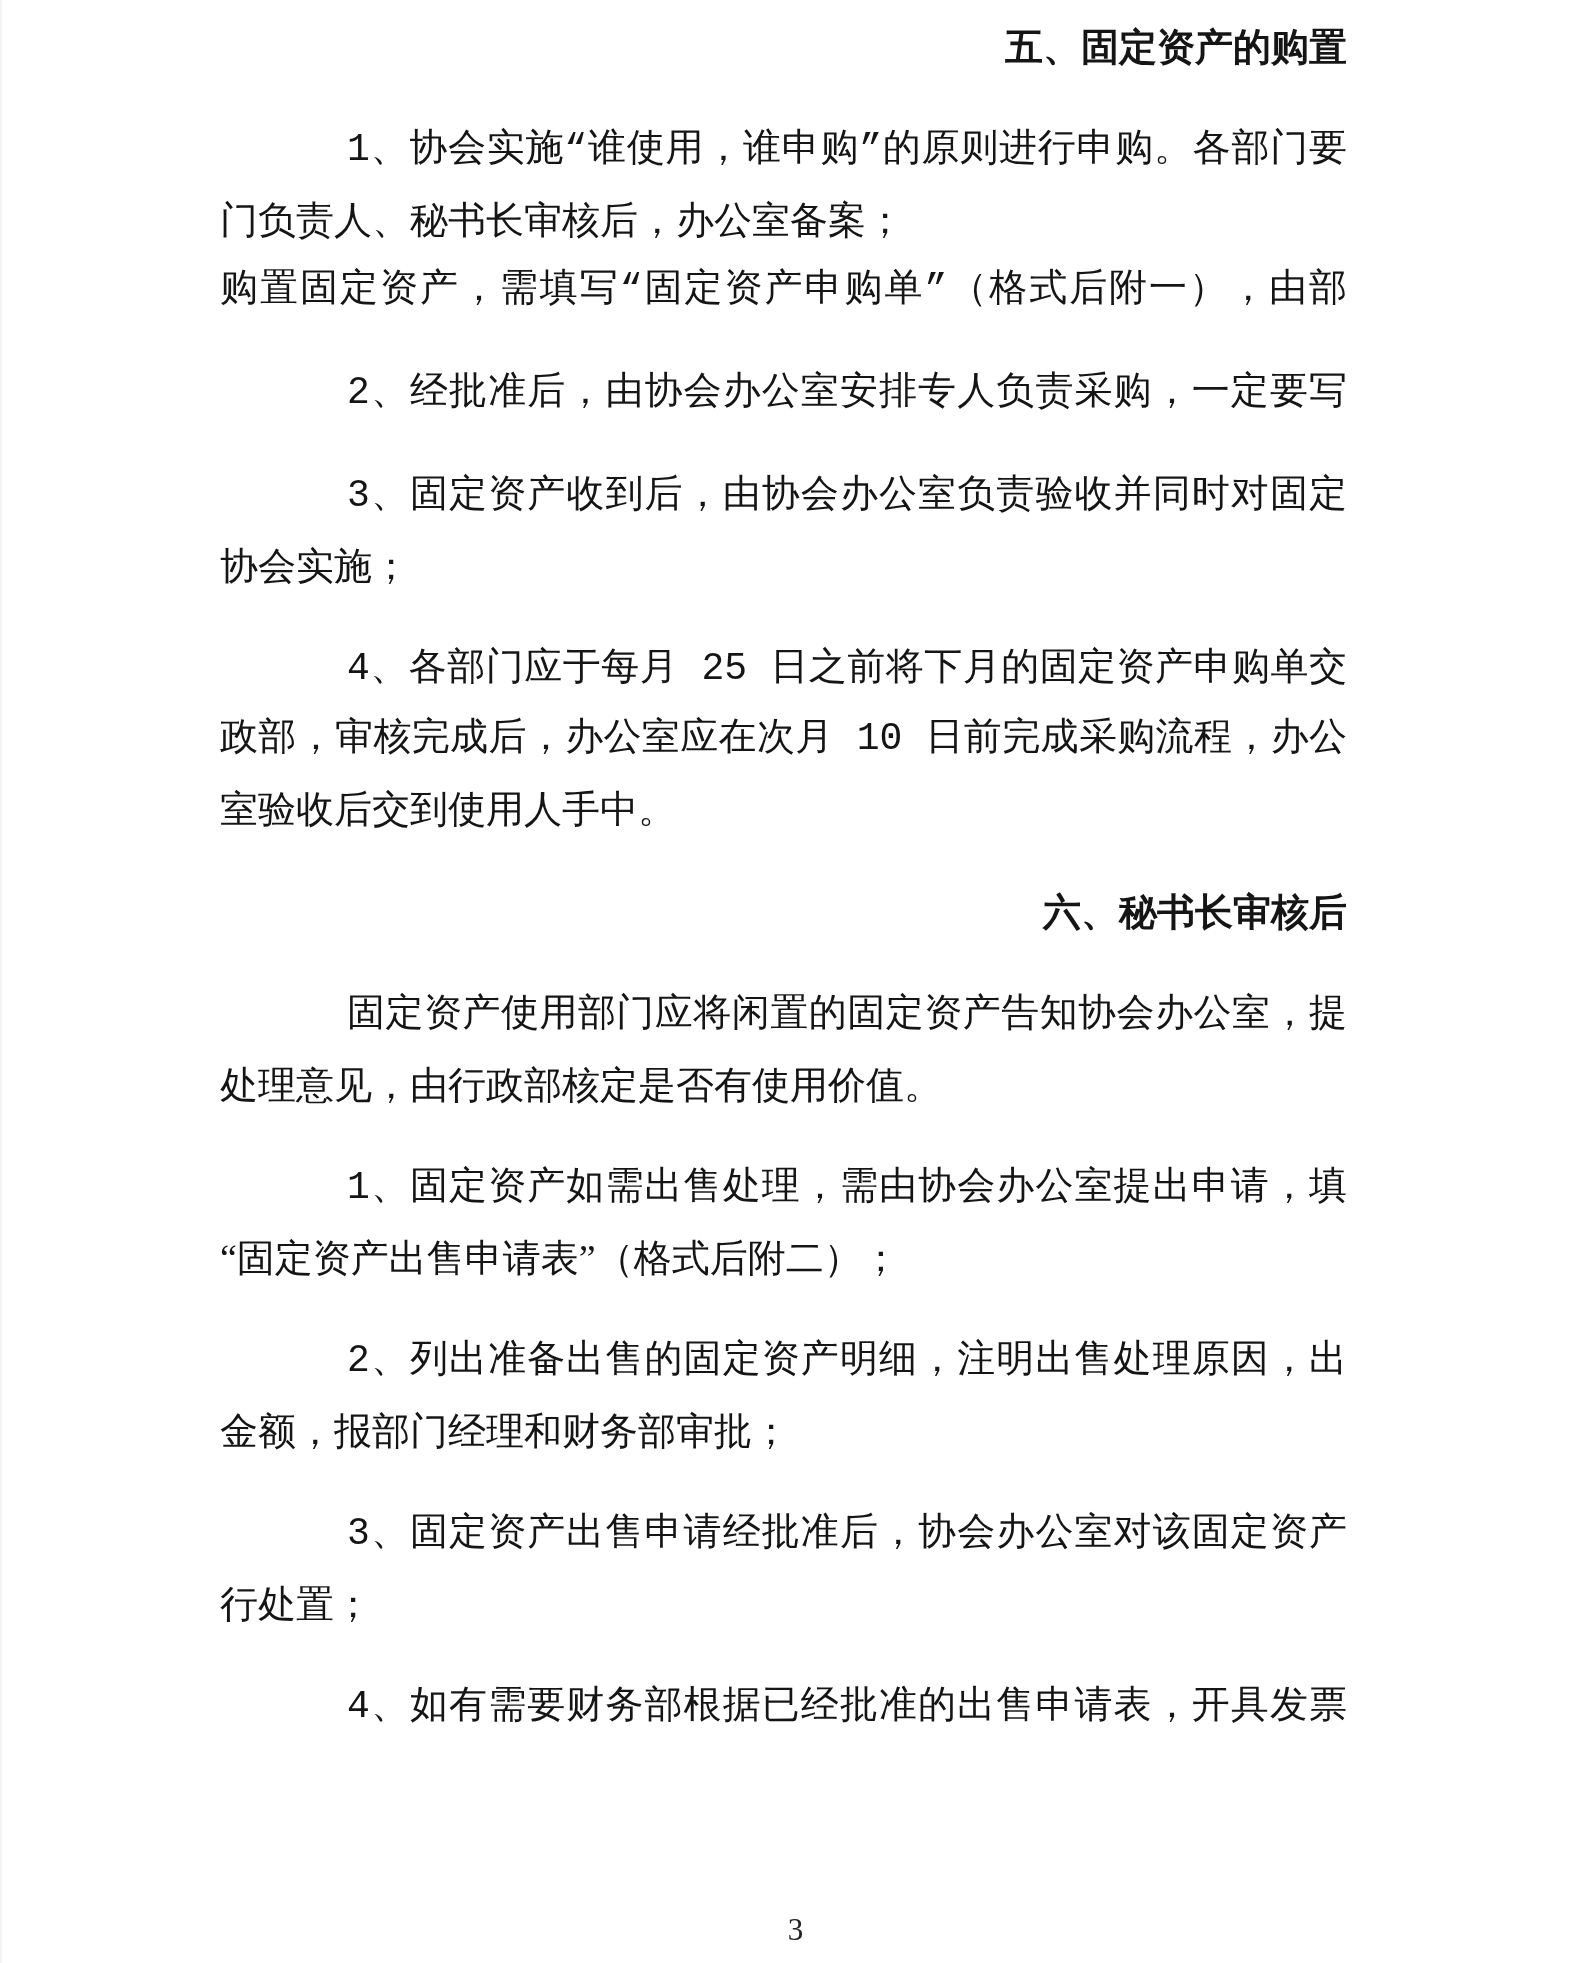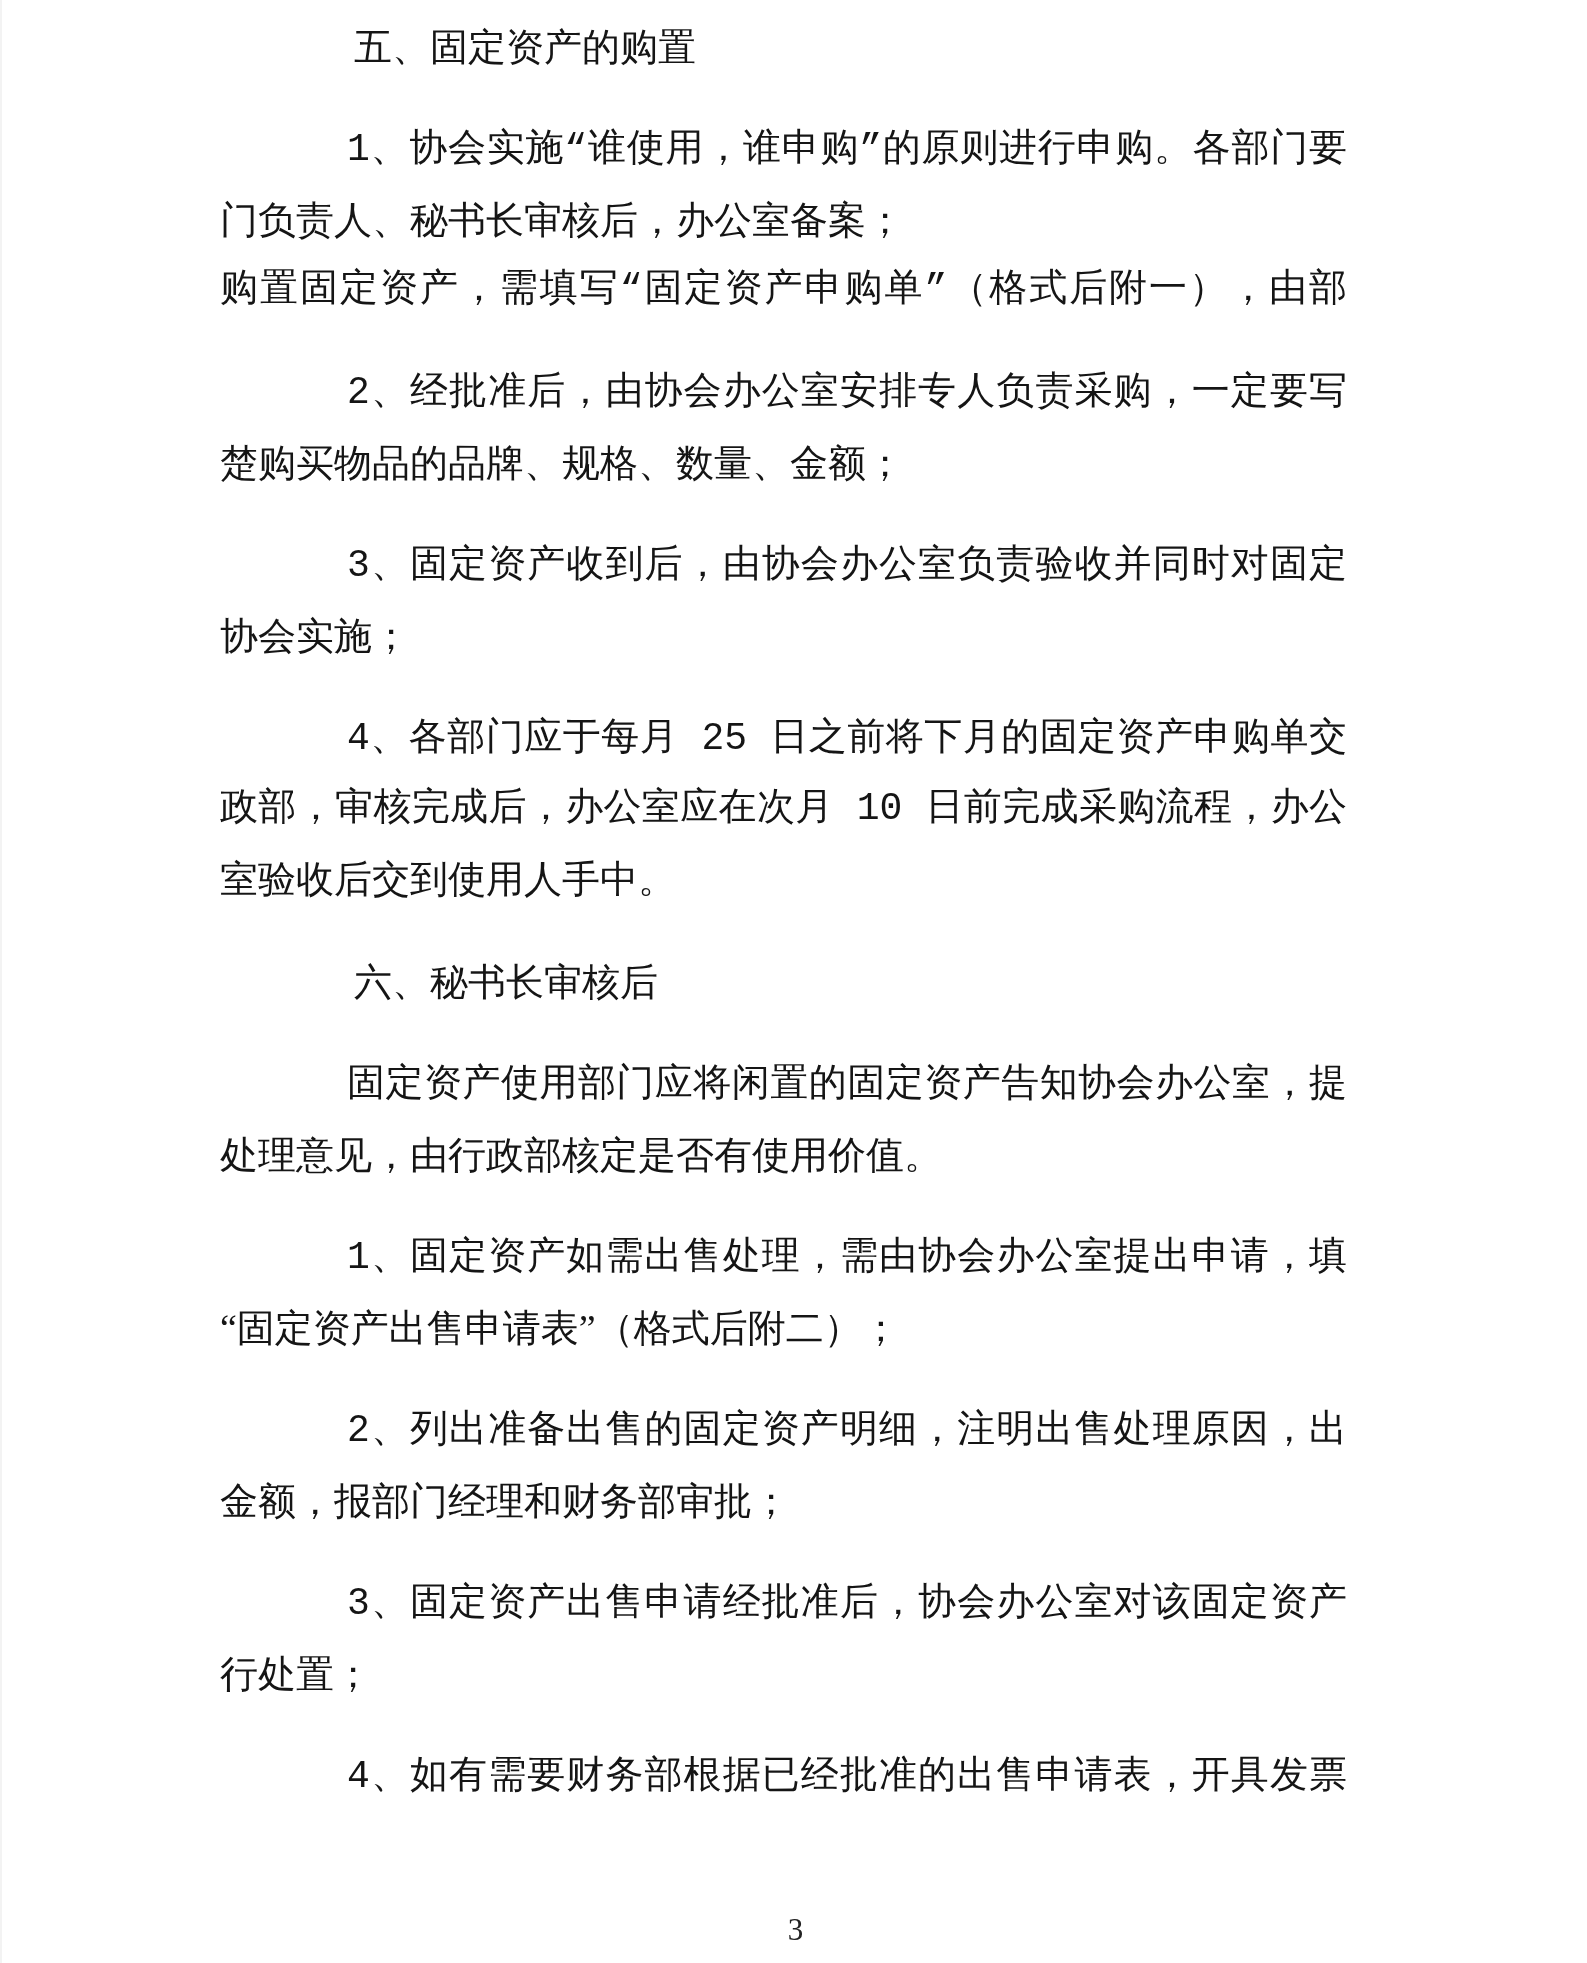--- a/index.html
+++ b/index.html
@@ -42,22 +42,23 @@
     padding-left: 127px;
   }
   .line.fill {
     white-space: normal;
     text-align: justify;
     text-align-last: justify;
     overflow: hidden;
     font-family: Liberation Mono, monospace;
   }
   .heading .line {
-    font-weight: 400;
+    font-weight: 700;
     padding-left: 134px;
+    text-align: right;
   }
   .footer {
     position: absolute;
     top: 1913px;
     left: 0;
     width: 1587px;
     text-align: center;
     font-size: 31px;
     line-height: 34px;
     color: #222222;
@@ -71,21 +72,20 @@
       <div class="block heading">
         <div class="line">五、固定资产的购置</div>
       </div>
       <div class="block para">
         <div class="line first fill">1、协会实施“谁使用，谁申购”的原则进行申购。各部门要</div>
         <div class="line">门负责人、秘书长审核后，办公室备案；</div>
         <div class="line fill">购置固定资产，需填写“固定资产申购单”（格式后附一），由部</div>
       </div>
       <div class="block para">
         <div class="line first fill">2、经批准后，由协会办公室安排专人负责采购，一定要写清</div>
-        <div class="line">楚购买物品的品牌、规格、数量、金额；</div>
       </div>
       <div class="block para">
         <div class="line first fill">3、固定资产收到后，由协会办公室负责验收并同时对固定资</div>
         <div class="line">协会实施；</div>
       </div>
       <div class="block para">
         <div class="line first fill">4、各部门应于每月 25 日之前将下月的固定资产申购单交到行</div>
         <div class="line fill">政部，审核完成后，办公室应在次月 10 日前完成采购流程，办公</div>
         <div class="line">室验收后交到使用人手中。</div>
       </div>

